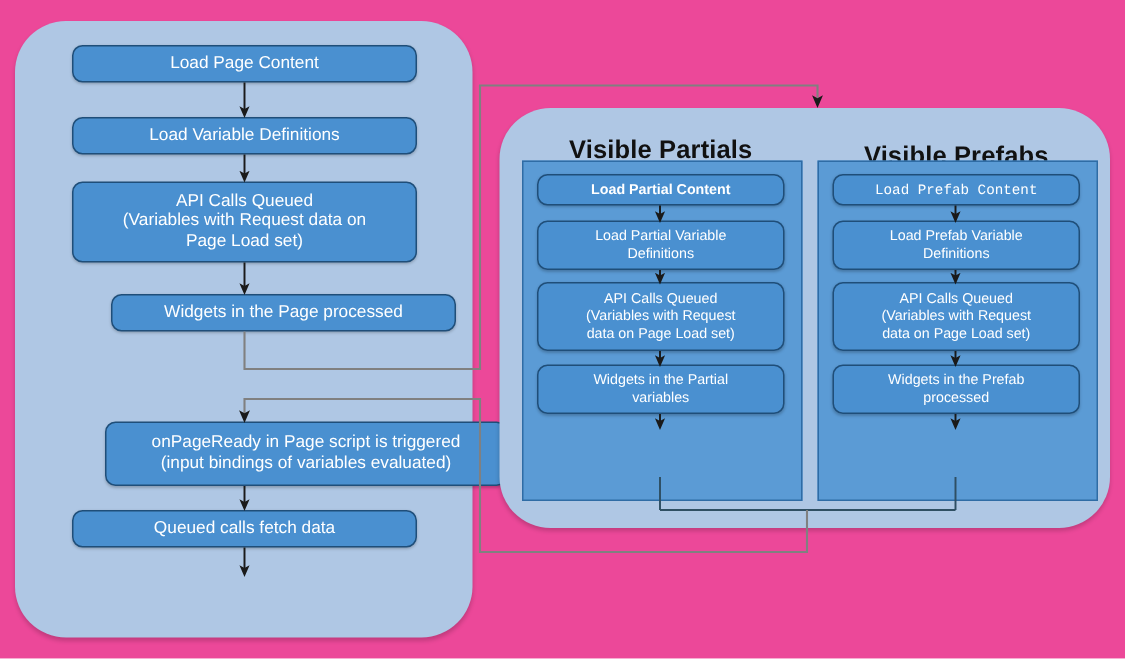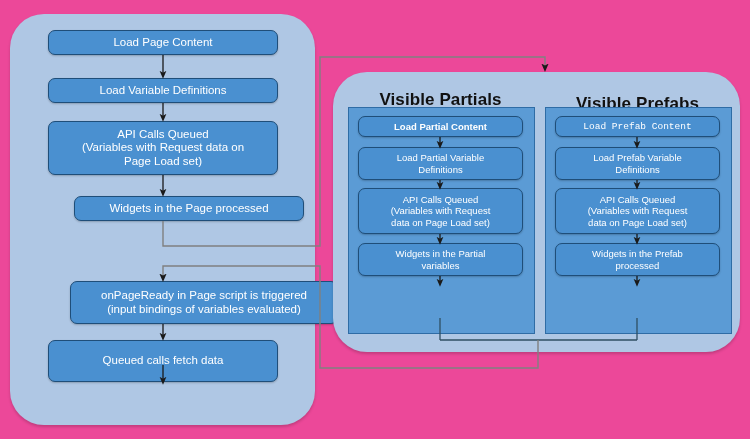--- a/index.html
+++ b/index.html
@@ -83,21 +83,21 @@
 
   <div class="box lg multiline" style="left:48px; top:121px; width:230px; height:54px; white-space:pre-line;">API Calls Queued
 (Variables with Request data on
 Page Load set)</div>
 
   <div class="box lg" style="left:48px; top:196px; width:230px; height:25px;margin-left:26px;">Widgets in the Page processed</div>
 
   <div class="box lg multiline" style="left:28px; top:281px; width:268px; height:43px; white-space:pre-line;margin-left:42px;">onPageReady in Page script is triggered
 (input bindings of variables evaluated)</div>
 
-  <div class="box lg" style="left:48px; top:340px; width:230px; height:42px;">Queued calls fetch data</div>
+  <div class="box lg" style="left:48px; top:340px; width:230px; height:25px;">Queued calls fetch data</div>
 
 
   <div class="outer-panel" style="left:333px; top:72px; width:407px; height:280px;"></div>
 
   <div class="group-title" style="left:348px; top:90px; width:185px;">Visible Partials</div>
 
   <div class="group-panel" style="left:348px; top:107px; width:185px; height:225px;"></div>
 
   <div class="box sm" style="left:358px; top:116px; width:165px; height:21px;font-weight:bold;">Load Partial Content</div>
 

